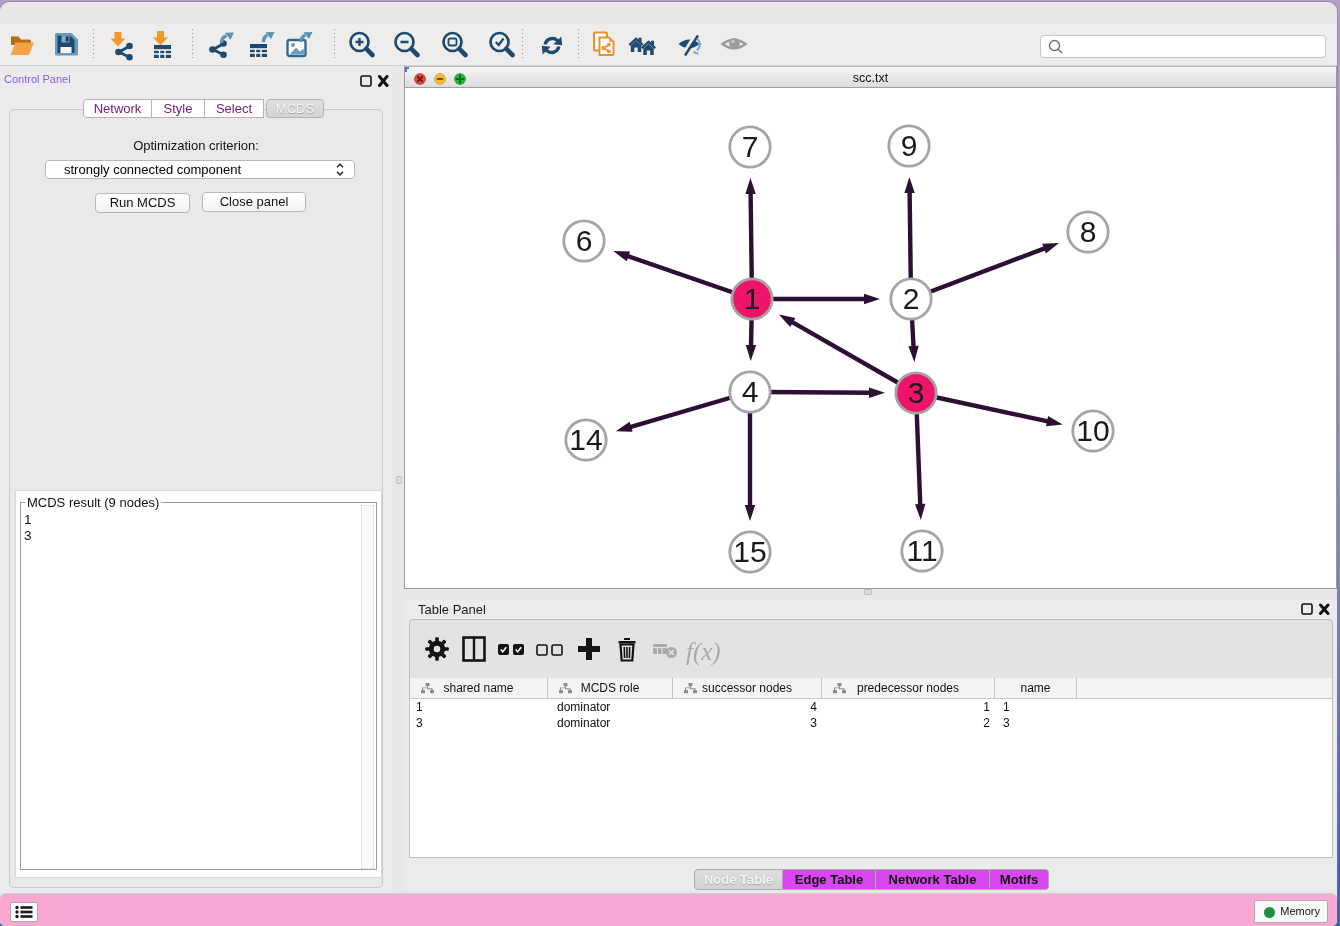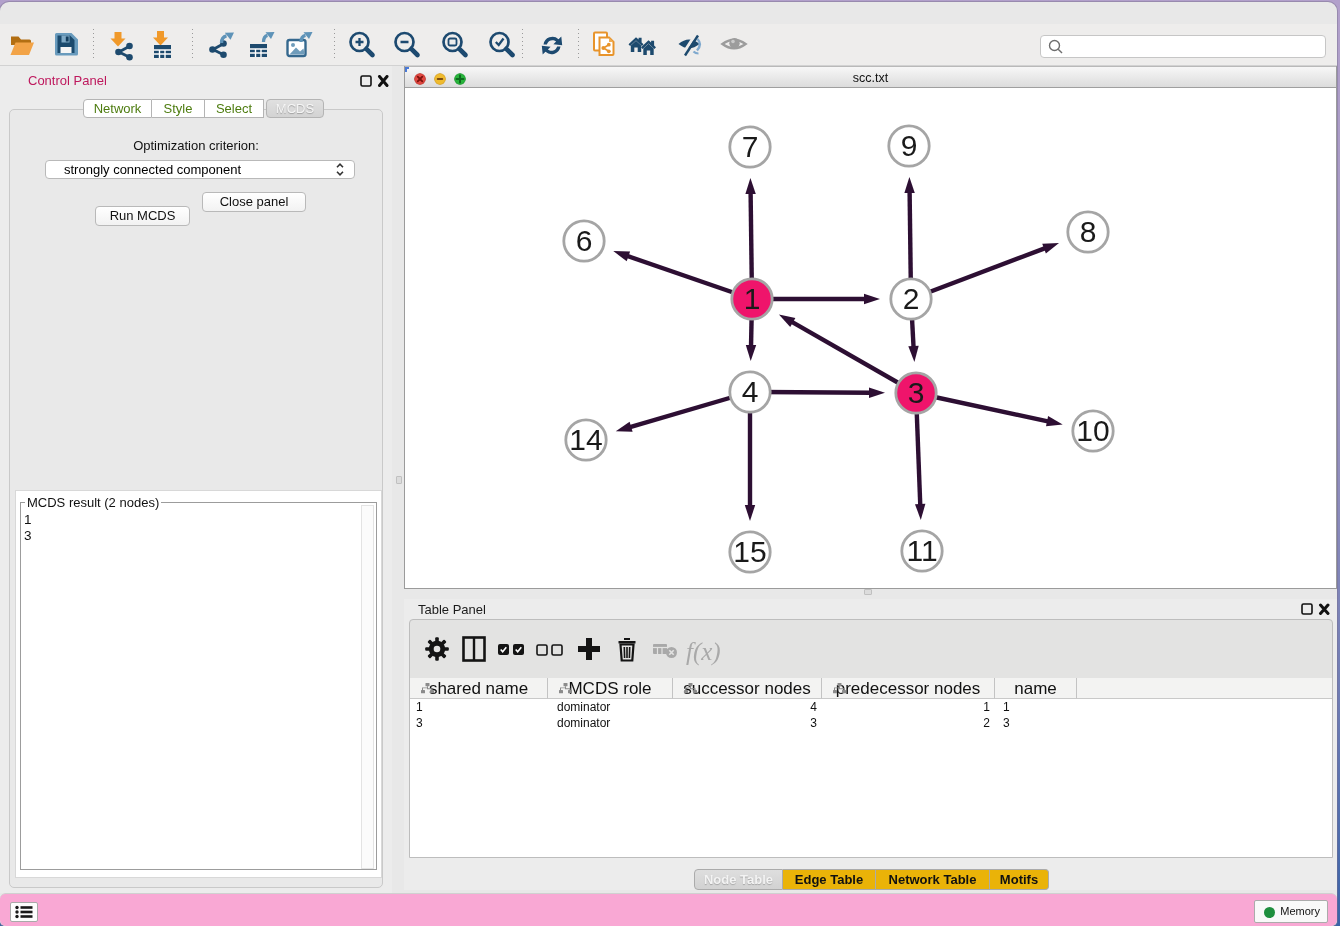--- a/index.html
+++ b/index.html
@@ -11,24 +11,24 @@
 #titlebar { position:absolute; left:0; top:0; width:100%; height:21px; background:#f6f6f6; border-bottom:1px solid #d9d9d9; }
 .tl-circ { position:absolute; top:8px; width:10px; height:10px; border-radius:50%; background:#e3e3e3; border:1px solid #cacaca; }
 #wintitle { position:absolute; top:0; left:0; width:100%; text-align:center; font-size:13px; line-height:21px; color:#b5b2b0; }
 
 #toolbar { position:absolute; left:0; top:22px; width:100%; height:42px; background:#eeedec; border-bottom:1px solid #d2d2d2; }
 .tsep { position:absolute; top:5px; height:32px; width:1px; background-image:repeating-linear-gradient(180deg,#9a9a9a 0 1.5px,transparent 1.5px 4px); }
 .ticon { position:absolute; top:7px; }
 #searchbox { position:absolute; left:1040px; top:11px; width:286px; height:23px; background:#fff; border:1px solid #c6c6c6; border-radius:4px; }
 
 #cpanel { position:absolute; left:0; top:64px; width:392px; height:827px; background:#ececec; }
-#cp-title { position:absolute; left:28px; top:7px; font-size:13px; color:#be185d; }
+#cp-title { position:absolute; left:4px; top:7px; font-size:11px; color:#8b5cf6; }
 #cp-body { position:absolute; left:9px; top:43px; width:374px; height:779px; background:#e9e9e9; border:1px solid #c9c9c9; border-radius:5px; }
 .tabrow { position:absolute; display:flex; }
-.tab { height:19px; line-height:18px; font-size:13px; color:#4d7c0f; background:#fff; border:1px solid #b4b4b4; border-left:none; text-align:center; }
+.tab { height:19px; line-height:18px; font-size:13px; color:#701a75; background:#fff; border:1px solid #b4b4b4; border-left:none; text-align:center; }
 .tab.first { border-left:1px solid #b4b4b4; border-radius:4px 0 0 4px; }
 .tab.sel { background:linear-gradient(#e0e0e0,#d3d3d3); color:#f6f6f6; text-shadow:0 1px 1px #9f9f9f; border-radius:4px; border-left:1px solid #b4b4b4; }
 #cp-tabs { left:83px; top:33px; }
 #opt-label { position:absolute; left:0; top:72px; width:392px; text-align:center; font-size:13px; color:#111; }
 #dropdown { position:absolute; left:45px; top:94px; width:310px; height:19px; background:#fff; border:1px solid #b9b9b9; border-radius:4px; font-size:13px; line-height:17px; padding-left:18px; color:#000000; }
 .btn { position:absolute; height:20px; background:linear-gradient(#ffffff,#f2f2f2); border:1px solid #b9b9b9; border-radius:4px; font-size:13px; text-align:center; line-height:18px; color:#111; }
 #mcds-white { position:absolute; left:15px; top:424px; width:367px; height:388px; background:#fff; border:1px solid #d8d8d8; }
 #mcds-fs { position:absolute; left:4px; top:11px; width:357px; height:368px; border:1px solid #9c9c9c; }
 #mcds-legend { position:absolute; left:4px; top:-8px; background:#fff; font-size:13px; padding:0 2px; color:#111; }
 #mcds-text { position:absolute; left:3px; top:9px; font-size:13.5px; line-height:16px; color:#111; }
@@ -36,24 +36,24 @@
 
 #netwin { position:absolute; left:404px; top:64px; width:933px; height:523px; background:#fff; border:1px solid #9b9b9b; border-top:none; }
 #net-titlebar { position:absolute; left:0; top:0; width:100%; height:22px; background:linear-gradient(#f7f7f7,#dcdcdc); border-top:1px solid #b9b9b9; border-bottom:1px solid #9f9f9f; }
 #net-title { position:absolute; width:100%; text-align:center; font-size:12.5px; line-height:22px; color:#111; }
 .tlight { position:absolute; top:5.5px; width:12px; height:12px; border-radius:50%; }
 
 #tpanel { position:absolute; left:404px; top:597px; width:933px; height:291px; background:#ececec; }
 #tp-title { position:absolute; left:14px; top:3px; font-size:13px; color:#1c1c1c; }
 #tp-box { position:absolute; left:5px; top:20px; width:924px; height:239px; background:#e3e3e2; border:1px solid #bdbdbd; border-radius:4px 4px 0 0; }
 #tp-table { position:absolute; left:0px; top:58px; width:922px; height:179px; background:#fff; }
-.th { position:absolute; top:0; height:21px; background:#f3f3f2; border-right:1px solid #c3c3c3; border-bottom:1px solid #c9c9c9; font-size:17px; color:#111; text-align:center; line-height:21px; }
+.th { position:absolute; top:0; height:21px; background:#f3f3f2; border-right:1px solid #c3c3c3; border-bottom:1px solid #c9c9c9; font-size:12px; color:#111; text-align:center; line-height:21px; }
 .td { position:absolute; font-size:12px; color:#111; height:16px; line-height:16px; }
 .btabs { position:absolute; left:290px; top:270px; display:flex; }
-.btab { height:21px; line-height:20px; font-size:13px; font-weight:bold; color:#111; background:#eab308; border:1px solid #ababab; border-left:none; text-align:center; }
+.btab { height:21px; line-height:20px; font-size:13px; font-weight:bold; color:#111; background:#d946ef; border:1px solid #ababab; border-left:none; text-align:center; }
 .btab.first { border-left:1px solid #ababab; border-radius:4px 0 0 4px; background:linear-gradient(#dedede,#d2d2d2); color:#f3f3f3; text-shadow:0 1px 1px #a5a5a5; }
 .btab.last { border-radius:0 4px 4px 0; }
 
 #statusbar { position:absolute; left:0; top:891px; width:100%; height:33px; background:#f9a8d4; border-top:1px solid #d0d0d0;border-radius:6px; }
 #sb-left { position:absolute; left:10px; top:8px; width:28px; height:20px; background:#fdfdfd; border:1px solid #a9a9a9; border-radius:2px; }
 #sb-mem { position:absolute; right:9px; top:6px; width:74px; height:23px; background:#f9f9f9; border:1px solid #ababab; border-radius:2px; font-size:11px; line-height:21px; color:#111; text-align:right; padding-right:7px; }
 #sb-mem .dot { position:absolute; left:9px; top:5.5px; width:11px; height:11px; background:#1e8f3e; border-radius:50%; }
 svg text { font-family:"Liberation Sans", sans-serif; }
 </style>
 </head>
@@ -217,25 +217,25 @@
       <div class="tab" style="width:59px">Select</div>
       <div class="tab sel" style="width:58px;margin-left:2px">MCDS</div>
     </div>
     <div id="opt-label">Optimization criterion:</div>
     <div id="dropdown">strongly connected component
       <svg width="10" height="13" style="position:absolute;right:9px;top:2px" viewBox="0 0 10 13">
           <path d="M2 4.2 L5 1.2 L8 4.2" fill="none" stroke="#333" stroke-width="1.6"></path>
           <path d="M2 8.8 L5 11.8 L8 8.8" fill="none" stroke="#333" stroke-width="1.6"></path>
         </svg>
     </div>
-    <div class="btn" style="left:95px;top:140px;width:95px">Run MCDS</div>
+    <div class="btn" style="left:95px;top:127px;width:95px">Run MCDS</div>
     <div class="btn" style="left:202px;top:126px;width:104px">Close panel</div>
     <div id="mcds-white">
       <div id="mcds-fs">
-        <div id="mcds-legend">MCDS result (2 nodes)</div>
+        <div id="mcds-legend">MCDS result (9 nodes)</div>
         <div id="mcds-text">1<br>3</div>
         <div id="mcds-sb"></div>
       </div>
     </div>
   </div>
 
   <div id="netwin">
     <div id="net-titlebar">
       <div id="net-title">scc.txt</div>
       <svg class="tlight" style="left:9px" width="12" height="12" viewBox="0 0 13 13">

